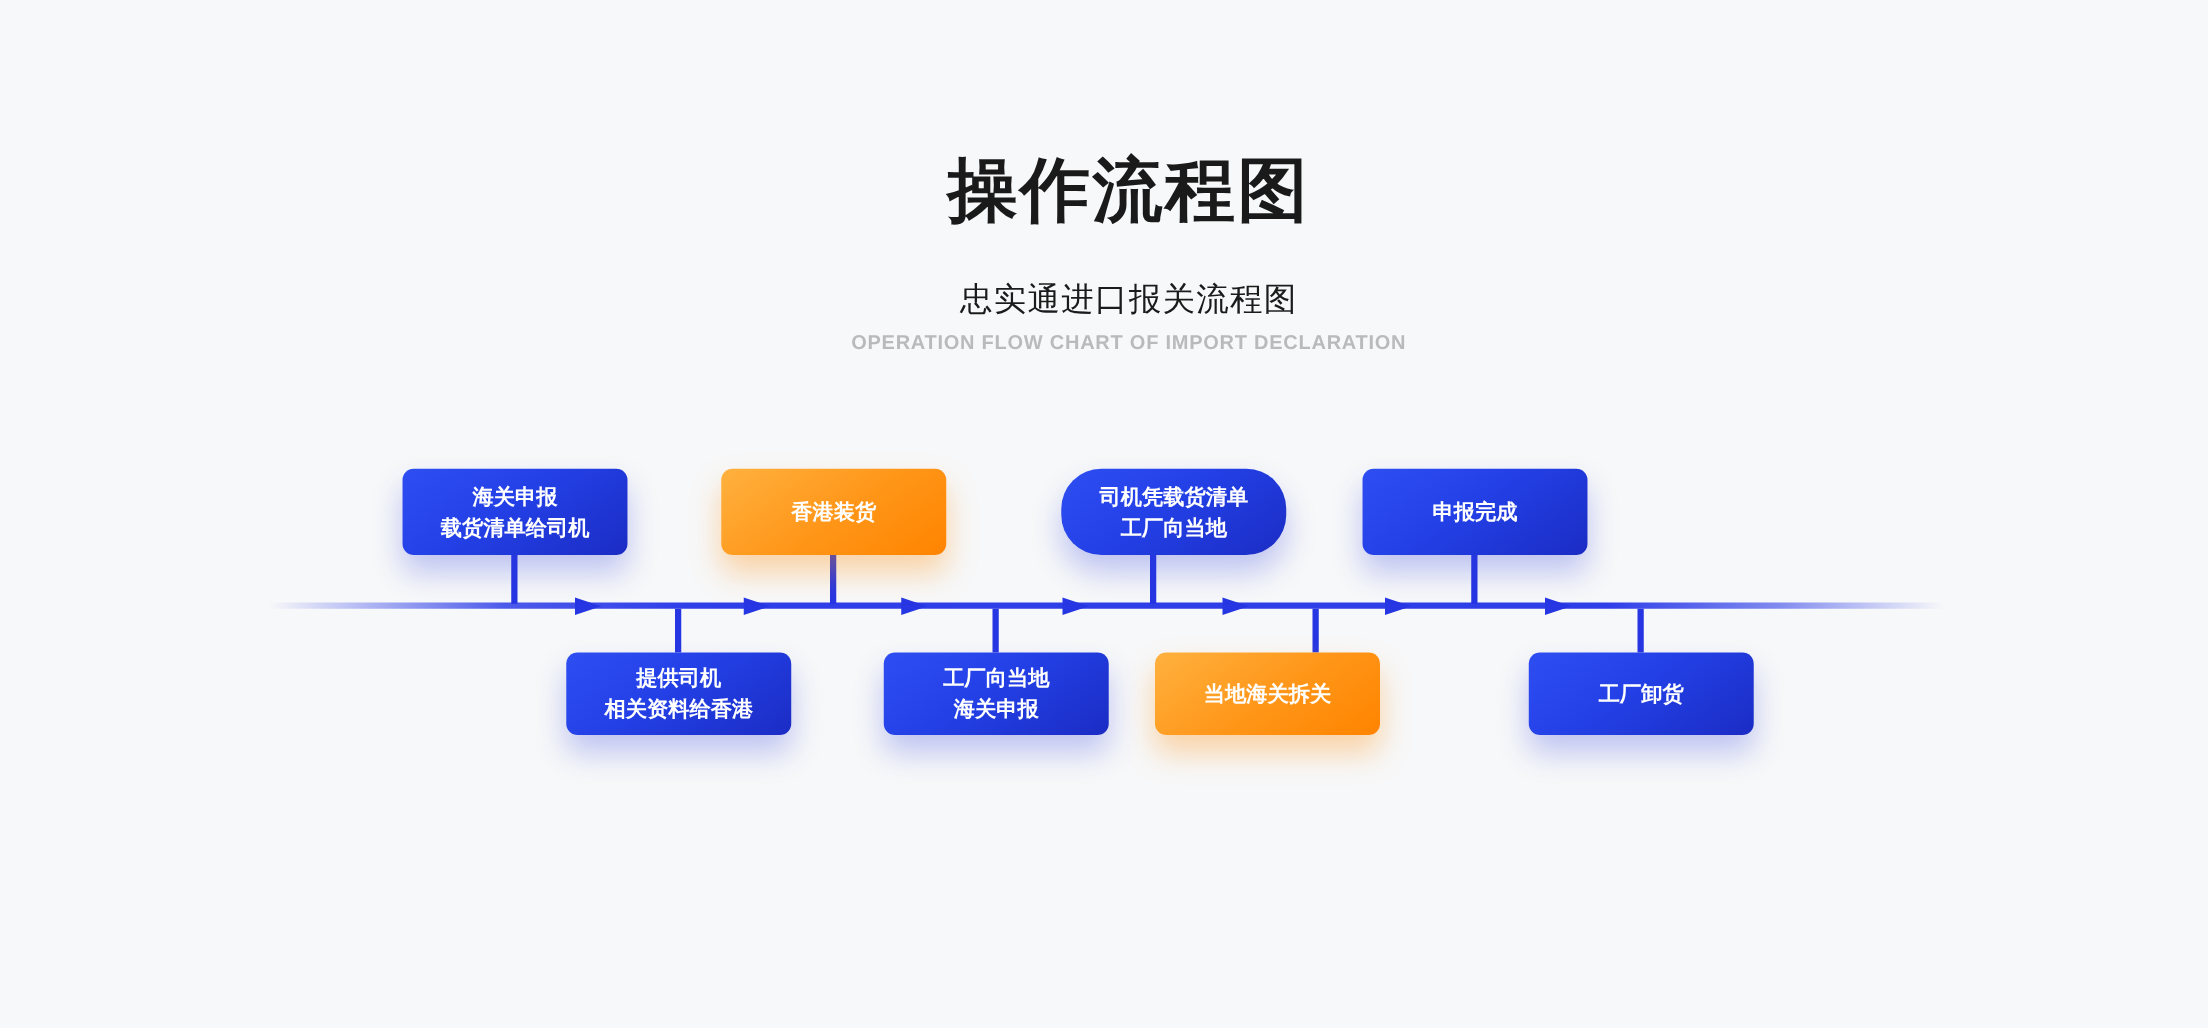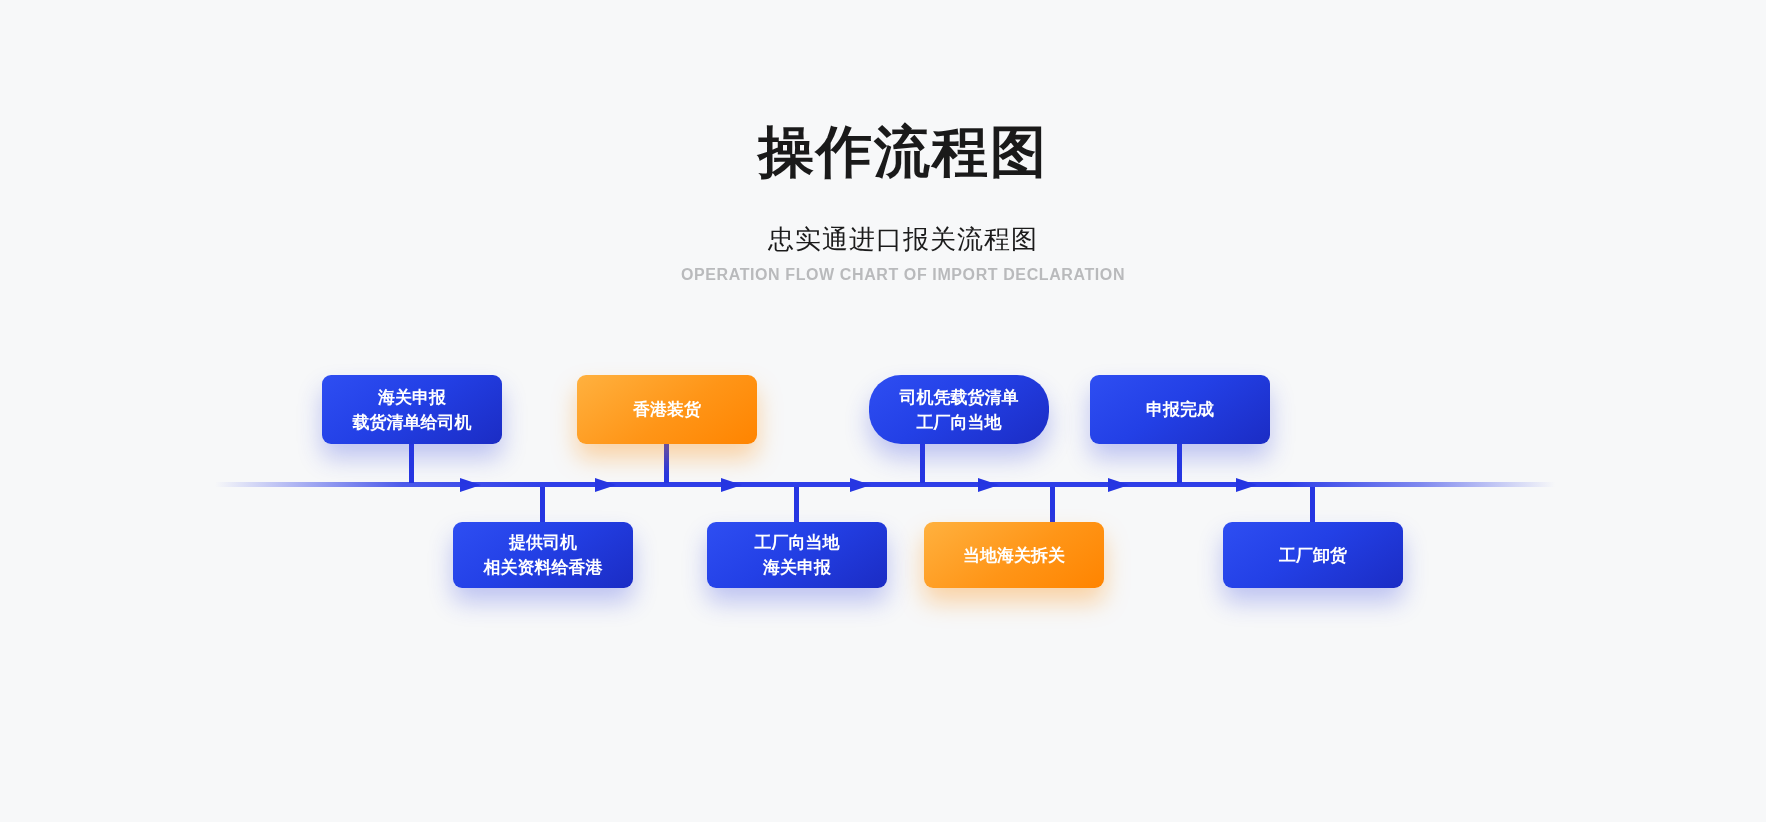--- a/index.html
+++ b/index.html
@@ -75,21 +75,21 @@
   .node.top    { top: 375px; height: 69px; }
   .node.bottom { top: 522px; height: 66px; }
   .node.blue {
     background: linear-gradient(145deg, #2e4ef2 0%, #2340e6 45%, #1b2cc4 100%);
     box-shadow: 0 14px 24px rgba(43, 62, 224, 0.28);
   }
   .node.orange {
     background: linear-gradient(145deg, #ffb13f 0%, #ff9517 55%, #ff8400 100%);
     box-shadow: 0 14px 24px rgba(255, 140, 10, 0.35);
   }
-  .n-t1 { left: 322px; } .n-t2 { left: 577px; } .n-t3 { left: 869px; border-radius: 32px; } .n-t4 { left: 1090px; }
+  .n-t1 { left: 322px; } .n-t2 { left: 577px; } .n-t3 { left: 849px; border-radius: 32px; } .n-t4 { left: 1090px; }
   .n-b1 { left: 453px; } .n-b2 { left: 707px; align-items: center; } .n-b3 { left: 924px; } .n-b4 { left: 1223px; justify-content: center; }
 </style>
 </head>
 <body>
 
 <div class="stage">
 
   <div class="title">操作流程图</div>
   <div class="subtitle">忠实通进口报关流程图</div>
   <div class="caption">OPERATION FLOW CHART OF IMPORT DECLARATION</div>

